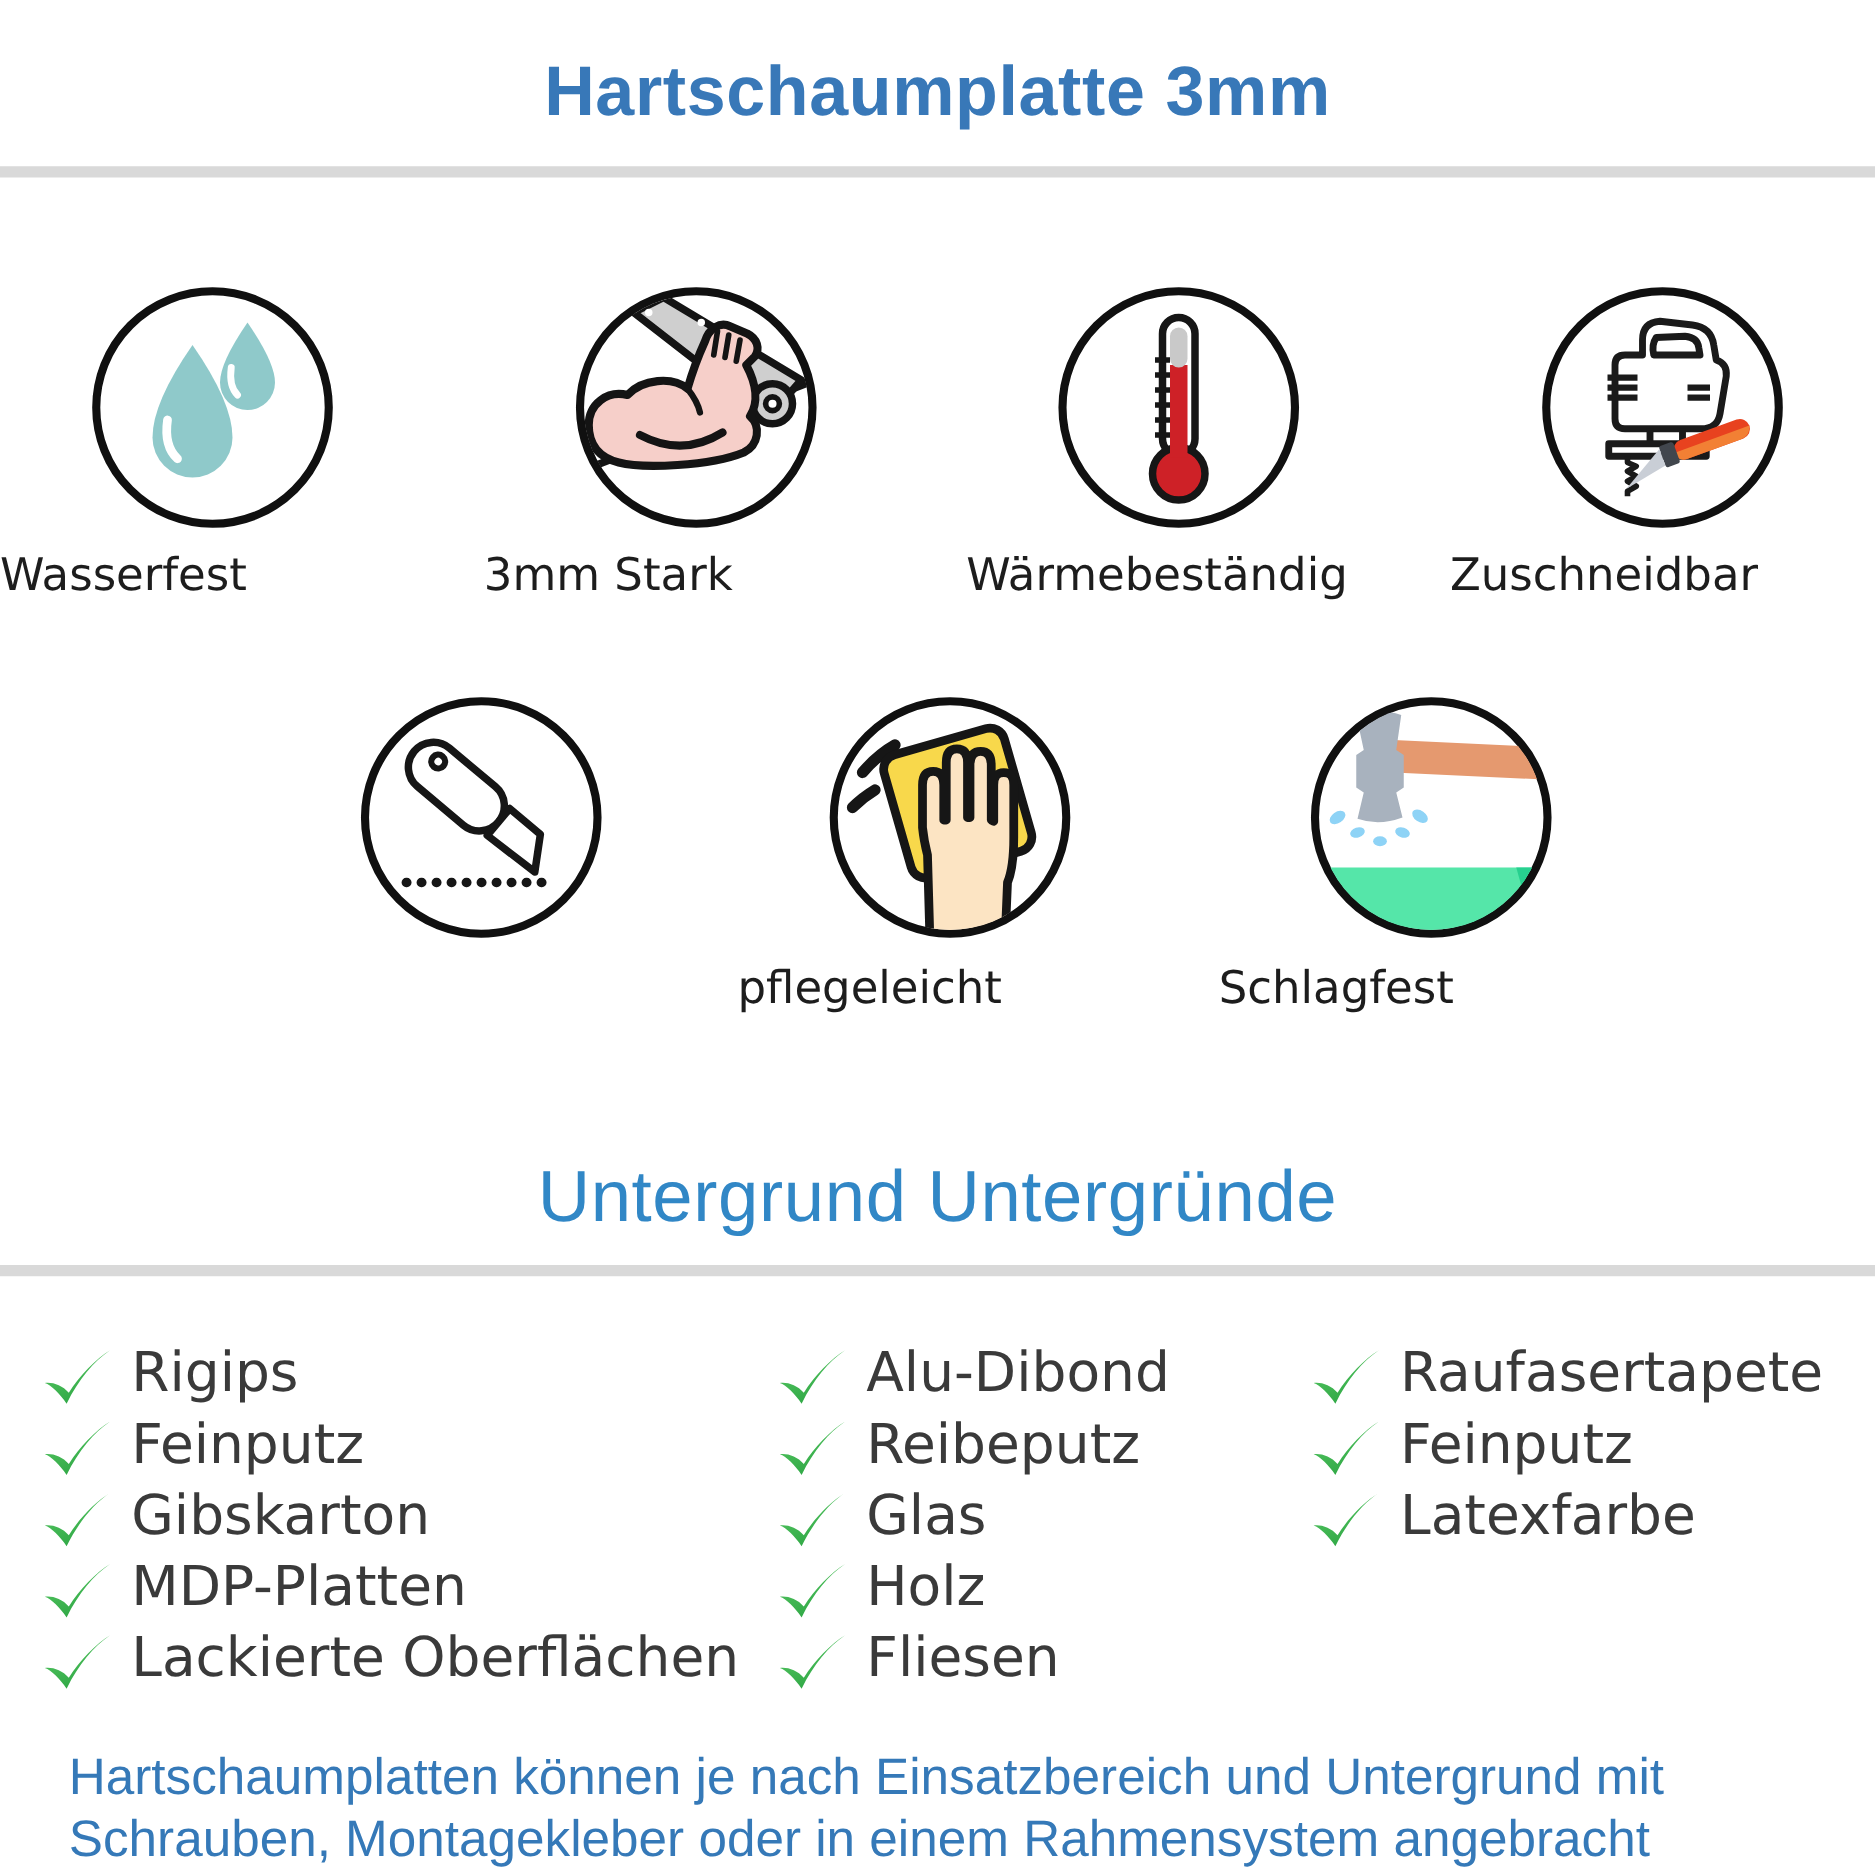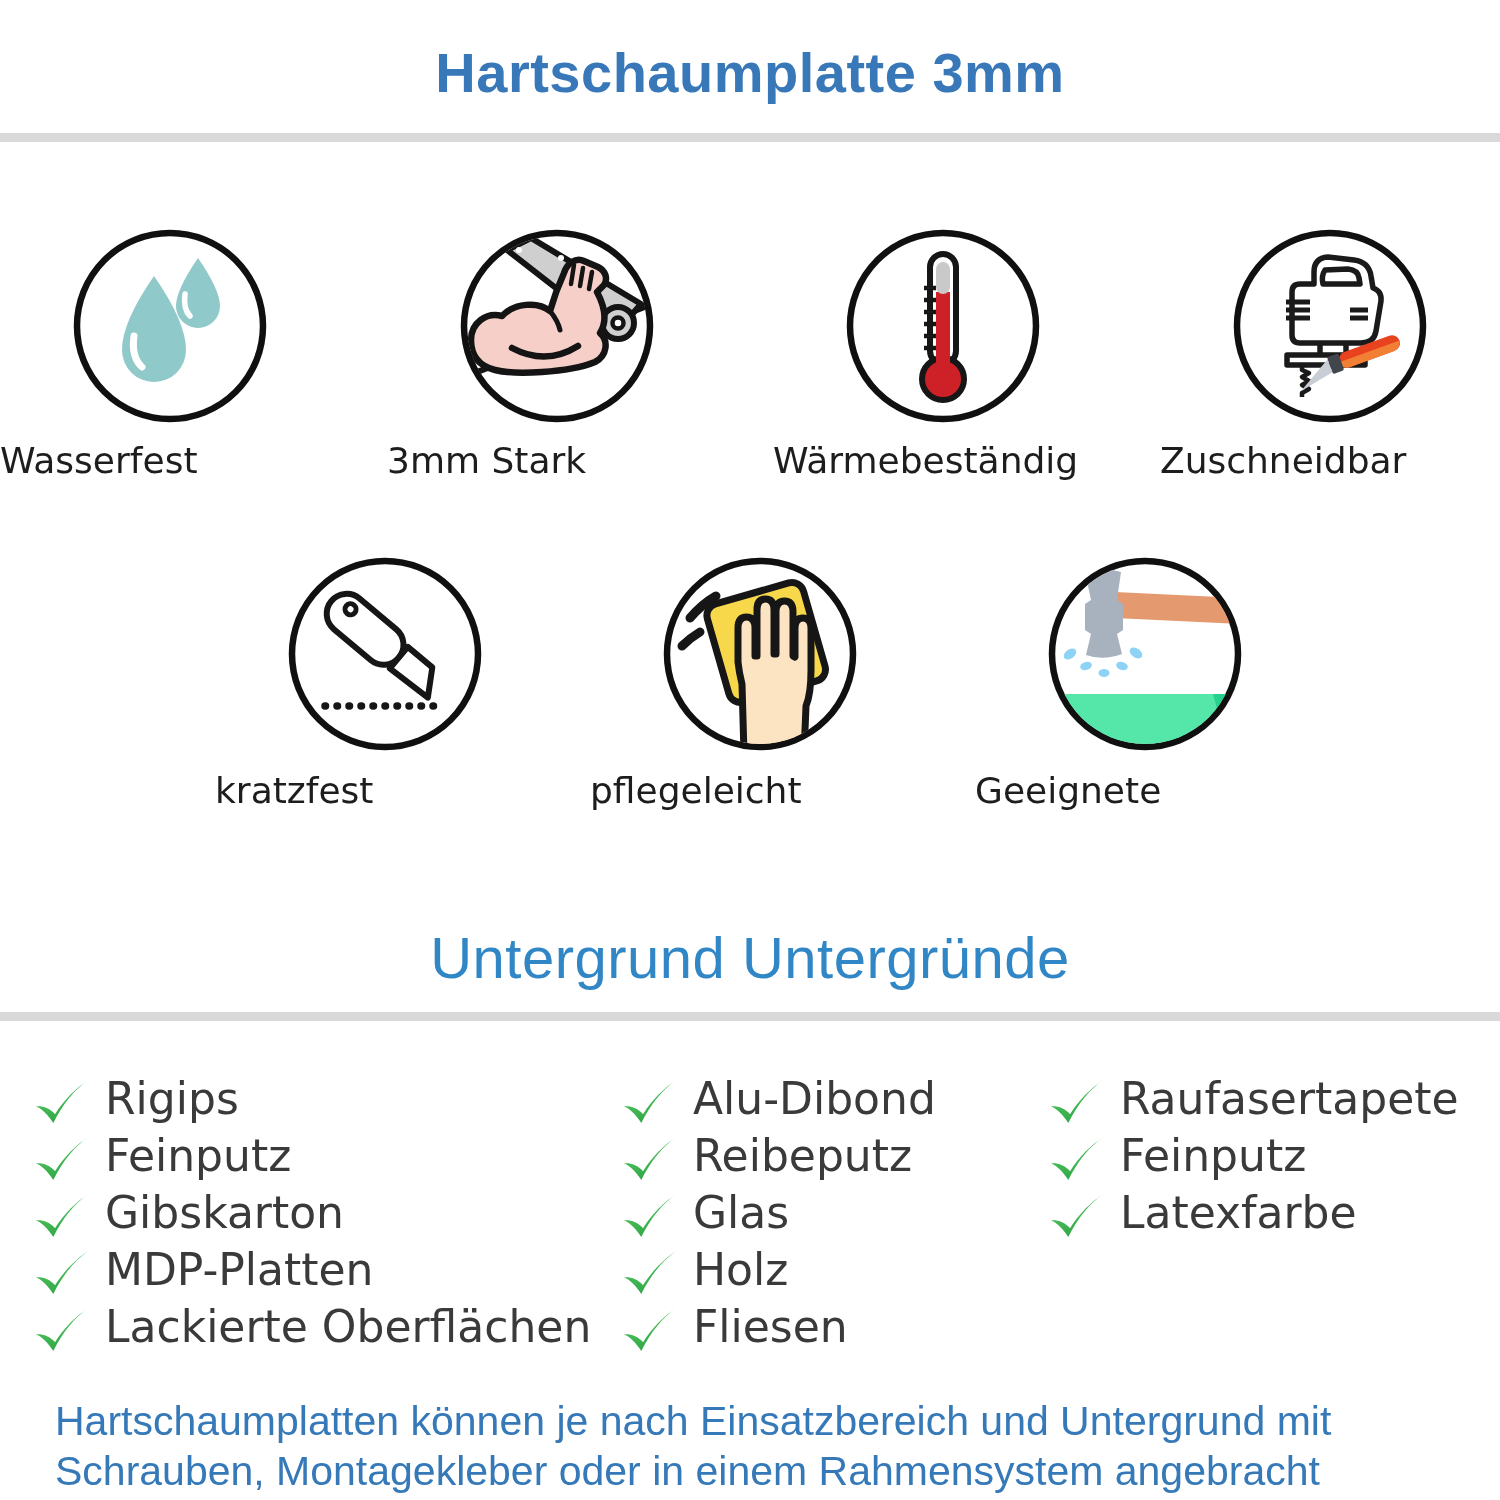--- a/index.html
+++ b/index.html
@@ -174,23 +174,22 @@
         <ellipse cx="41" cy="112" rx="6" ry="4" transform="rotate(-18 41 112)" fill="#8ED3F6"></ellipse>
         <ellipse cx="59" cy="119" rx="5.5" ry="4" fill="#8ED3F6"></ellipse>
         <ellipse cx="77" cy="112" rx="6" ry="4" transform="rotate(18 77 112)" fill="#8ED3F6"></ellipse>
         <ellipse cx="91" cy="99" rx="7" ry="4.5" transform="rotate(35 91 99)" fill="#8ED3F6"></ellipse>
         <rect x="6" y="140" width="188" height="60" rx="10" fill="#55E6A9"></rect>
         <polygon points="168,140 196,140 178,176" fill="#27D08F"></polygon>
       </g>
     </svg>
   </div>
 
-  <div class="feature-label" style="left:215px;top:766px">kratzfest</div>
   <div class="feature-label" style="left:590px;top:766px">pflegeleicht</div>
-  <div class="feature-label" style="left:975px;top:766px">Geeignete</div>
+  <div class="feature-label" style="left:975px;top:766px">Schlagfest</div>
 
   <div class="title title-2">Untergrund Untergründe</div>
   <div class="divider divider-2"></div>
 
   <div class="substrate-col" style="left:35px;top:1066px">
     <div class="sitem">
       <svg class="check" viewBox="0 0 62 52">
           <path d="M1,31 C7,33 15,41 21,50 C32,28 46,11 61,1 C48,9 33,24 23,40 C17,33 8,30 1,31 Z" fill="url(#ckg)"></path>
         </svg>
       <span class="stext">Rigips</span>

